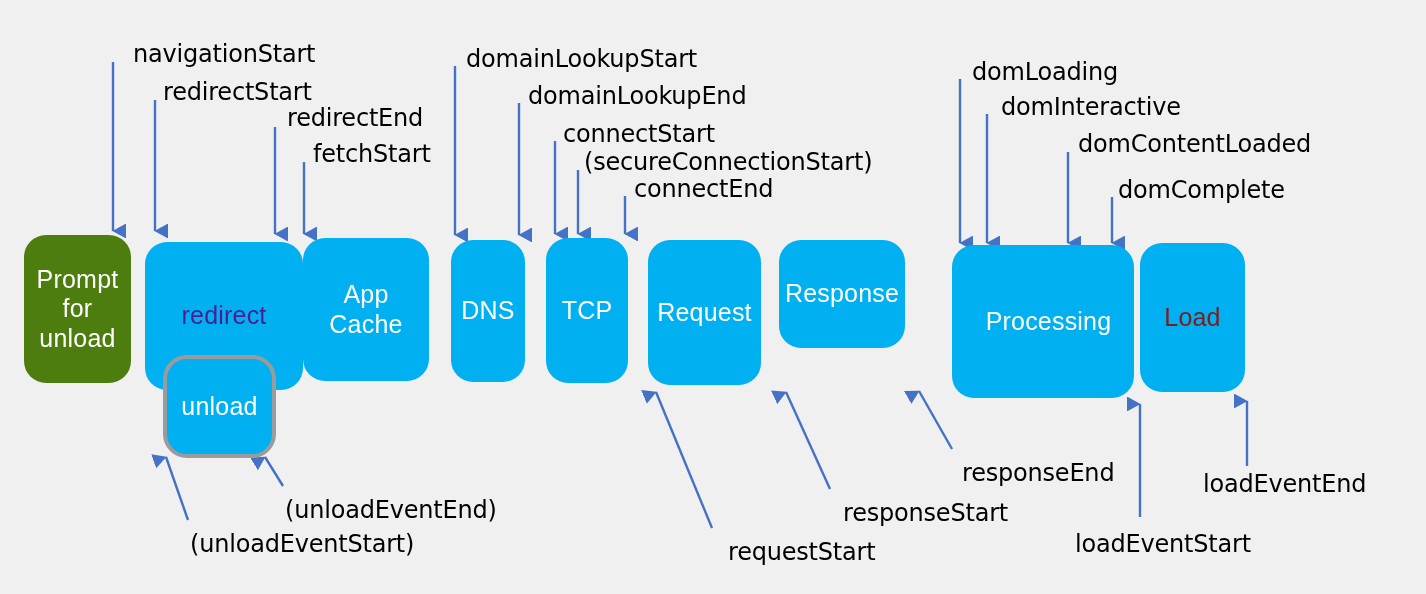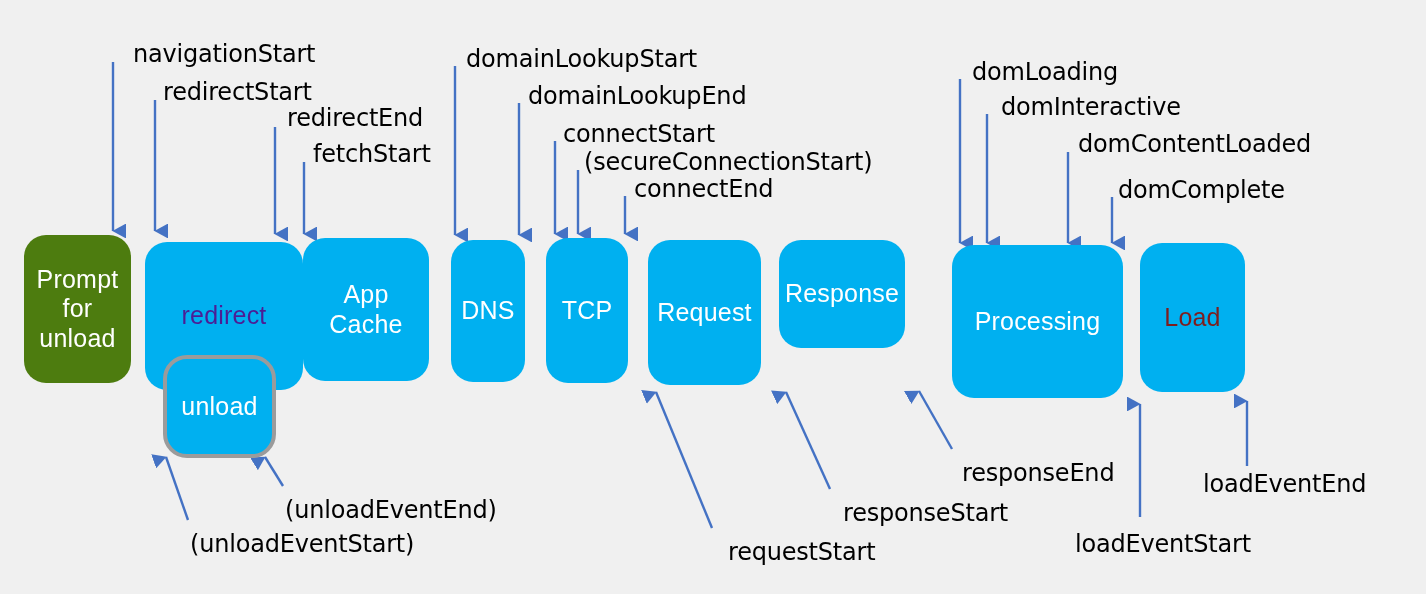--- a/index.html
+++ b/index.html
@@ -99,21 +99,21 @@
 for
 unload</div>
       <div class="phase-box" style="left: 145px; top: 242px; width: 158px; height: 148px; background: rgb(0, 176, 240); color: #4c1d95;">redirect</div>
       <div class="phase-box outlined" style="left: 163px; top: 355px; width: 105px; height: 95px; background: rgb(0, 176, 240); color: rgb(255, 255, 255); border-color: rgb(155, 155, 155);">unload</div>
       <div class="phase-box" style="left: 303px; top: 238px; width: 126px; height: 143px; background: rgb(0, 176, 240); color: rgb(255, 255, 255);">App
 Cache</div>
       <div class="phase-box" style="left: 451px; top: 240px; width: 74px; height: 142px; background: rgb(0, 176, 240); color: rgb(255, 255, 255);">DNS</div>
       <div class="phase-box" style="left: 546px; top: 238px; width: 82px; height: 145px; background: rgb(0, 176, 240); color: rgb(255, 255, 255);">TCP</div>
       <div class="phase-box" style="left: 648px; top: 240px; width: 113px; height: 145px; background: rgb(0, 176, 240); color: rgb(255, 255, 255);">Request</div>
       <div class="phase-box" style="left: 779px; top: 240px; width: 126px; height: 108px; background: rgb(0, 176, 240); color: rgb(255, 255, 255);">Response</div>
-      <div class="phase-box" style="left: 952px; top: 245px; width: 171px; height: 153px; background: rgb(0, 176, 240); color: rgb(255, 255, 255);">Processing</div>
+      <div class="phase-box" style="left: 952px; top: 245px; width: 171px; height: 153px; background: rgb(0, 176, 240); color: rgb(255, 255, 255); padding-left: 11px;">Processing</div>
       <div class="phase-box" style="left: 1140px; top: 243px; width: 105px; height: 149px; background: rgb(0, 176, 240); color: #7f1d1d;">Load</div>
     </div>
   <div id="top-labels">
       <div class="evt-label" style="left: 133px; top: 40px;">navigationStart</div>
       <div class="evt-label" style="left: 163px; top: 78px;">redirectStart</div>
       <div class="evt-label" style="left: 287px; top: 104px;">redirectEnd</div>
       <div class="evt-label" style="left: 313px; top: 140px;">fetchStart</div>
       <div class="evt-label" style="left: 466px; top: 45px;">domainLookupStart</div>
       <div class="evt-label" style="left: 528px; top: 82px;">domainLookupEnd</div>
       <div class="evt-label" style="left: 563px; top: 120px;">connectStart</div>

